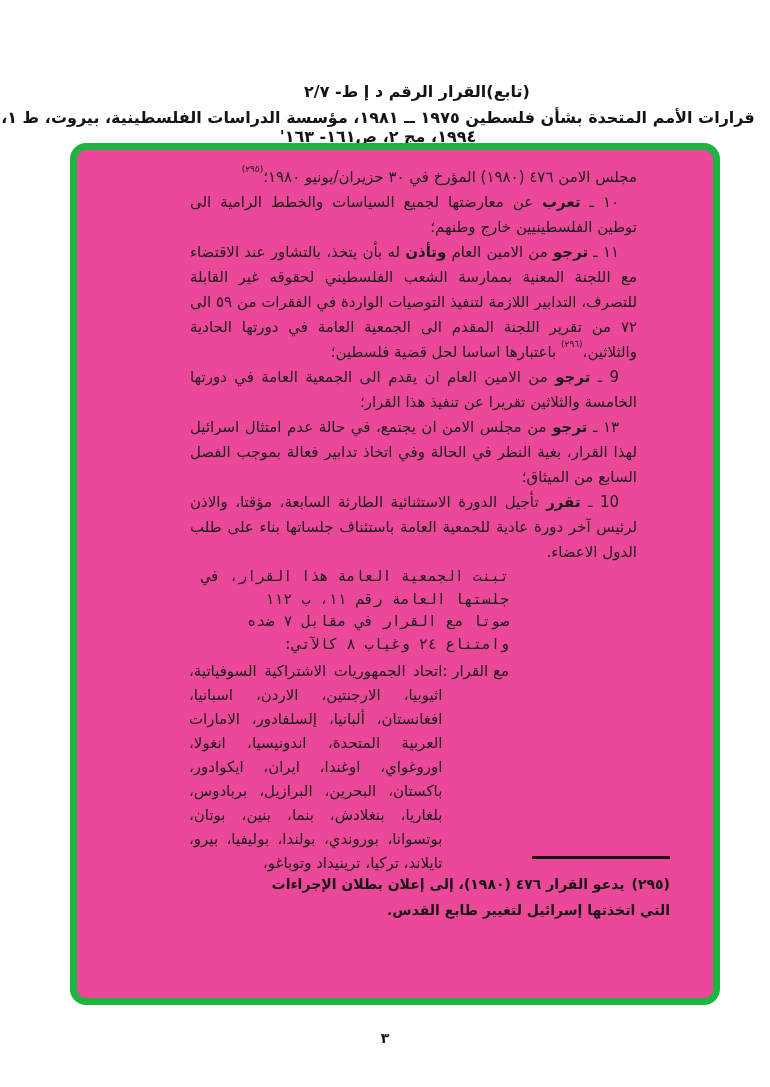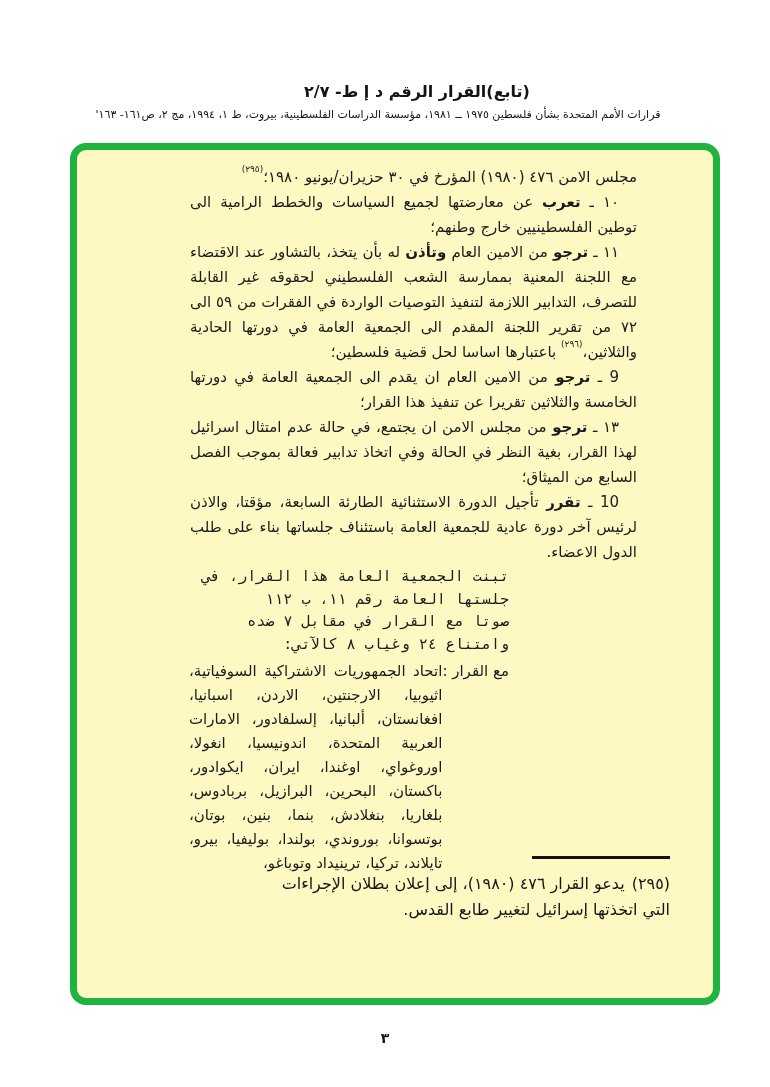--- a/index.html
+++ b/index.html
@@ -8,25 +8,25 @@
     font-family:"DejaVu Sans","Liberation Sans",sans-serif;
     color:#1c1c1c;overflow:hidden;
   }
   .header{position:absolute;top:0;left:0;width:770px;direction:rtl;text-align:center;}
   .header-title{
     position:absolute;top:82px;left:0;width:770px;
     font-size:16px;font-weight:bold;letter-spacing:.5px;color:#141414;padding-left:32px;
   }
   .header-source{
     position:absolute;top:108px;left:0;width:756px;
-    font-size:11px;font-weight:normal;color:#141414;
+    font-size:16px;font-weight:bold;color:#141414;
   }
   .green-box{
     position:absolute;left:70px;top:143px;width:650px;height:862px;
-    box-sizing:border-box;border:7px solid #1fb440;border-radius:16px;background:#fef9c3;
+    box-sizing:border-box;border:7px solid #1fb440;border-radius:16px;background:#ec4899;
   }
   .text-col{
     position:absolute;top:15px;right:76px;width:447px;
     direction:rtl;text-align:justify;
     font-size:15px;line-height:25px;color:#1b1b1b;
   }
   .text-col p{margin:0;}
   p.body-par{text-indent:18px;}
   .b{font-weight:bold;}
   sup{font-size:9px;line-height:0;position:relative;top:-4px;}
@@ -41,21 +41,21 @@
     line-height:24px;
   }
   .vote-label{flex:0 0 66px;text-align:right;white-space:nowrap;}
   .vote-countries{flex:1;text-align:justify;}
   .fn-area{
     position:absolute;top:706px;right:43px;width:420px;
     direction:rtl;text-align:right;
   }
   .fn-rule{width:138px;height:2.5px;background:#131313;margin-bottom:11px;}
   .footnote{
-    font-size:16px;font-weight:normal;line-height:26px;color:#161616;margin-top:12px;
+    font-size:14px;font-weight:bold;line-height:26px;color:#161616;margin-top:12px;
   }
   .fn-num{margin-left:7px;}
   .page-number{
     position:absolute;top:1030px;left:0;width:770px;text-align:center;
     font-size:14px;font-weight:bold;color:#141414;
   }
 </style>
 </head>
 <body>
 

